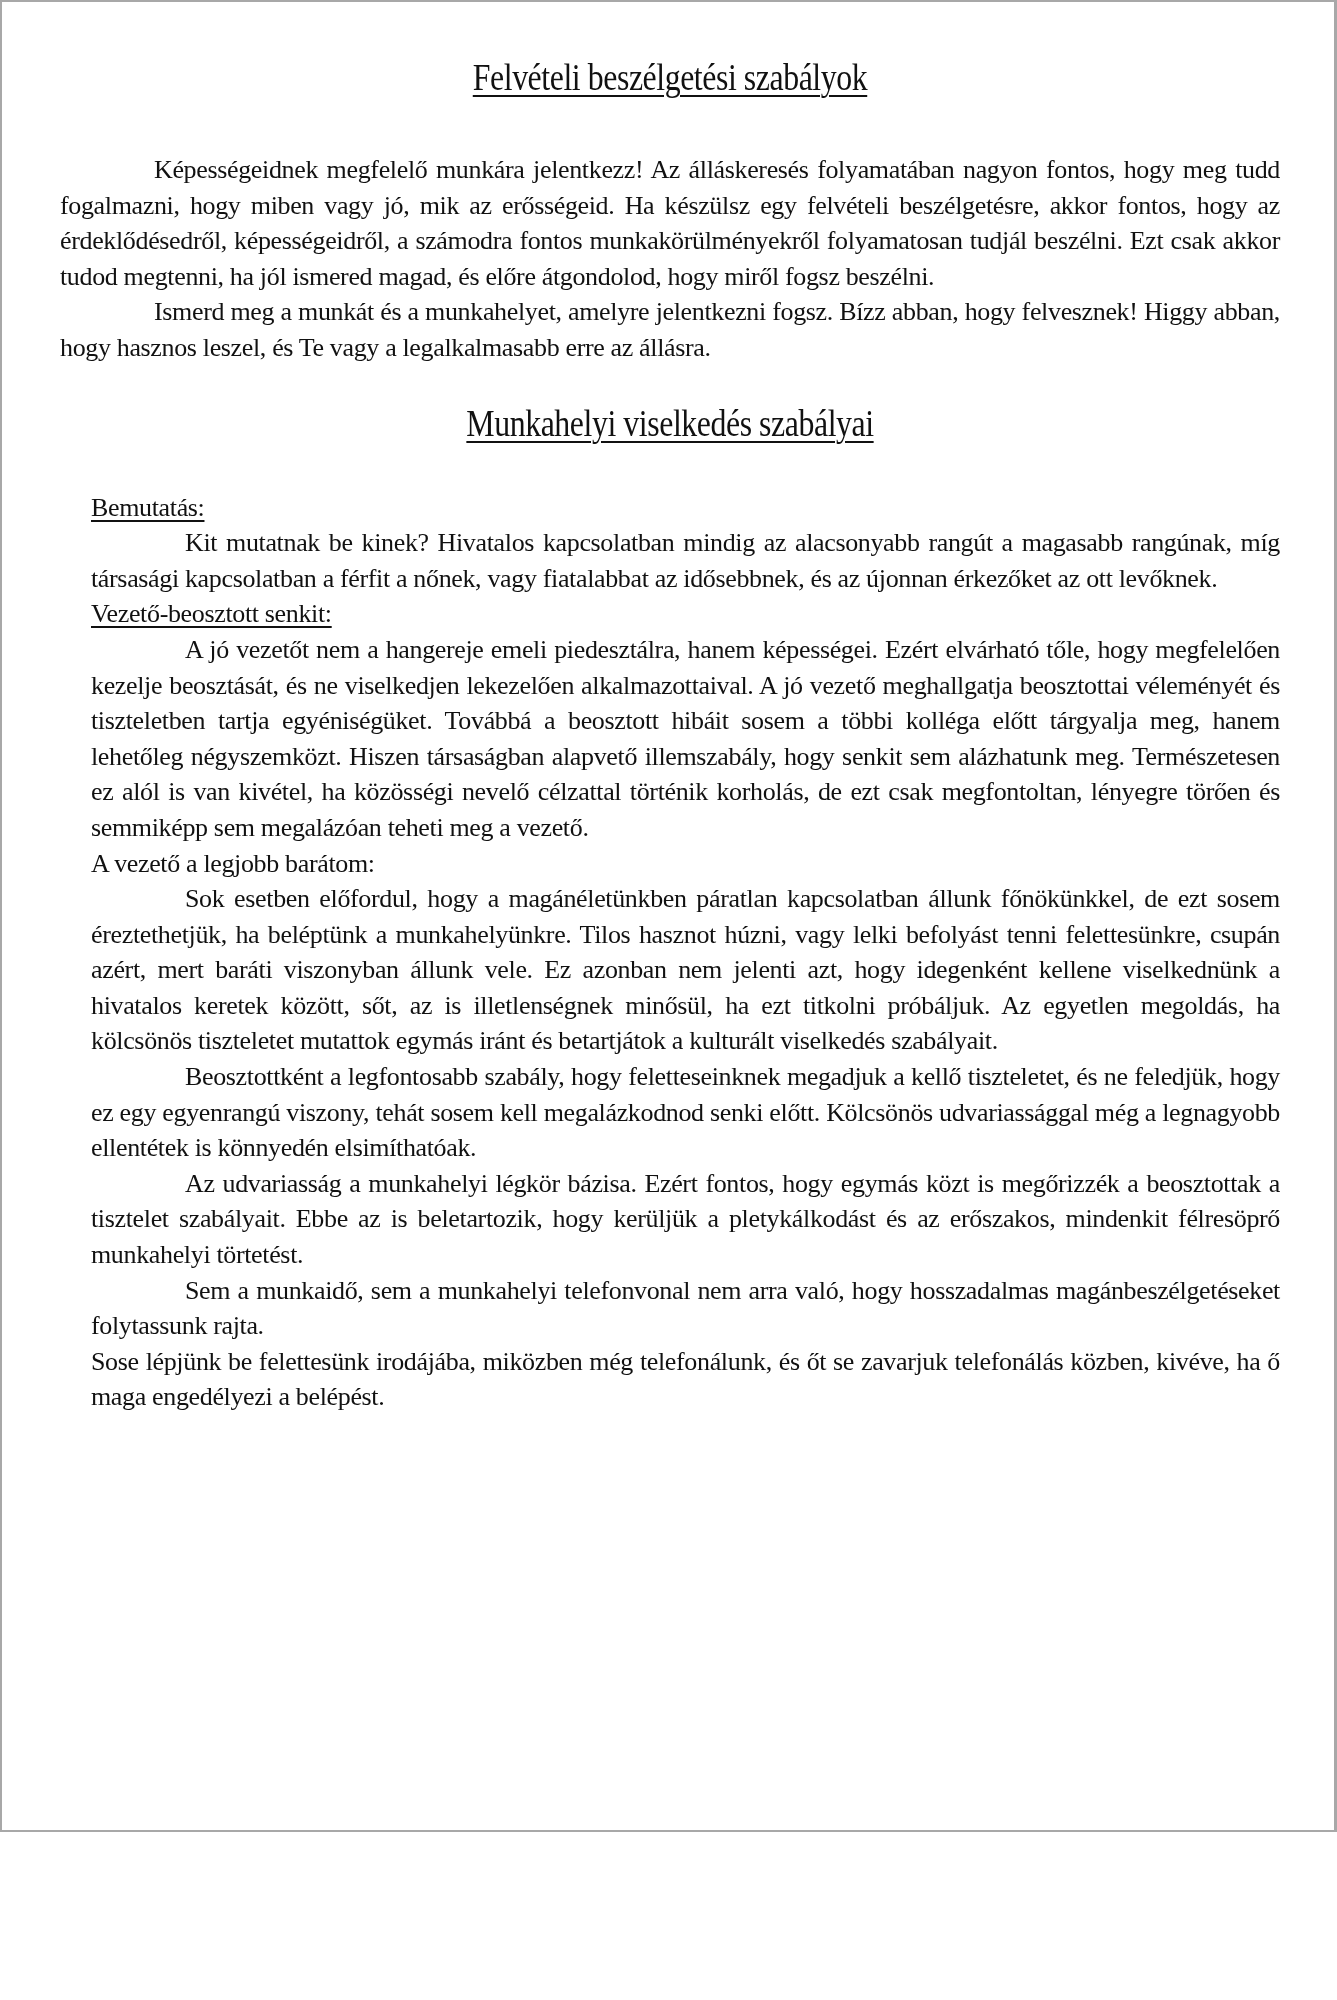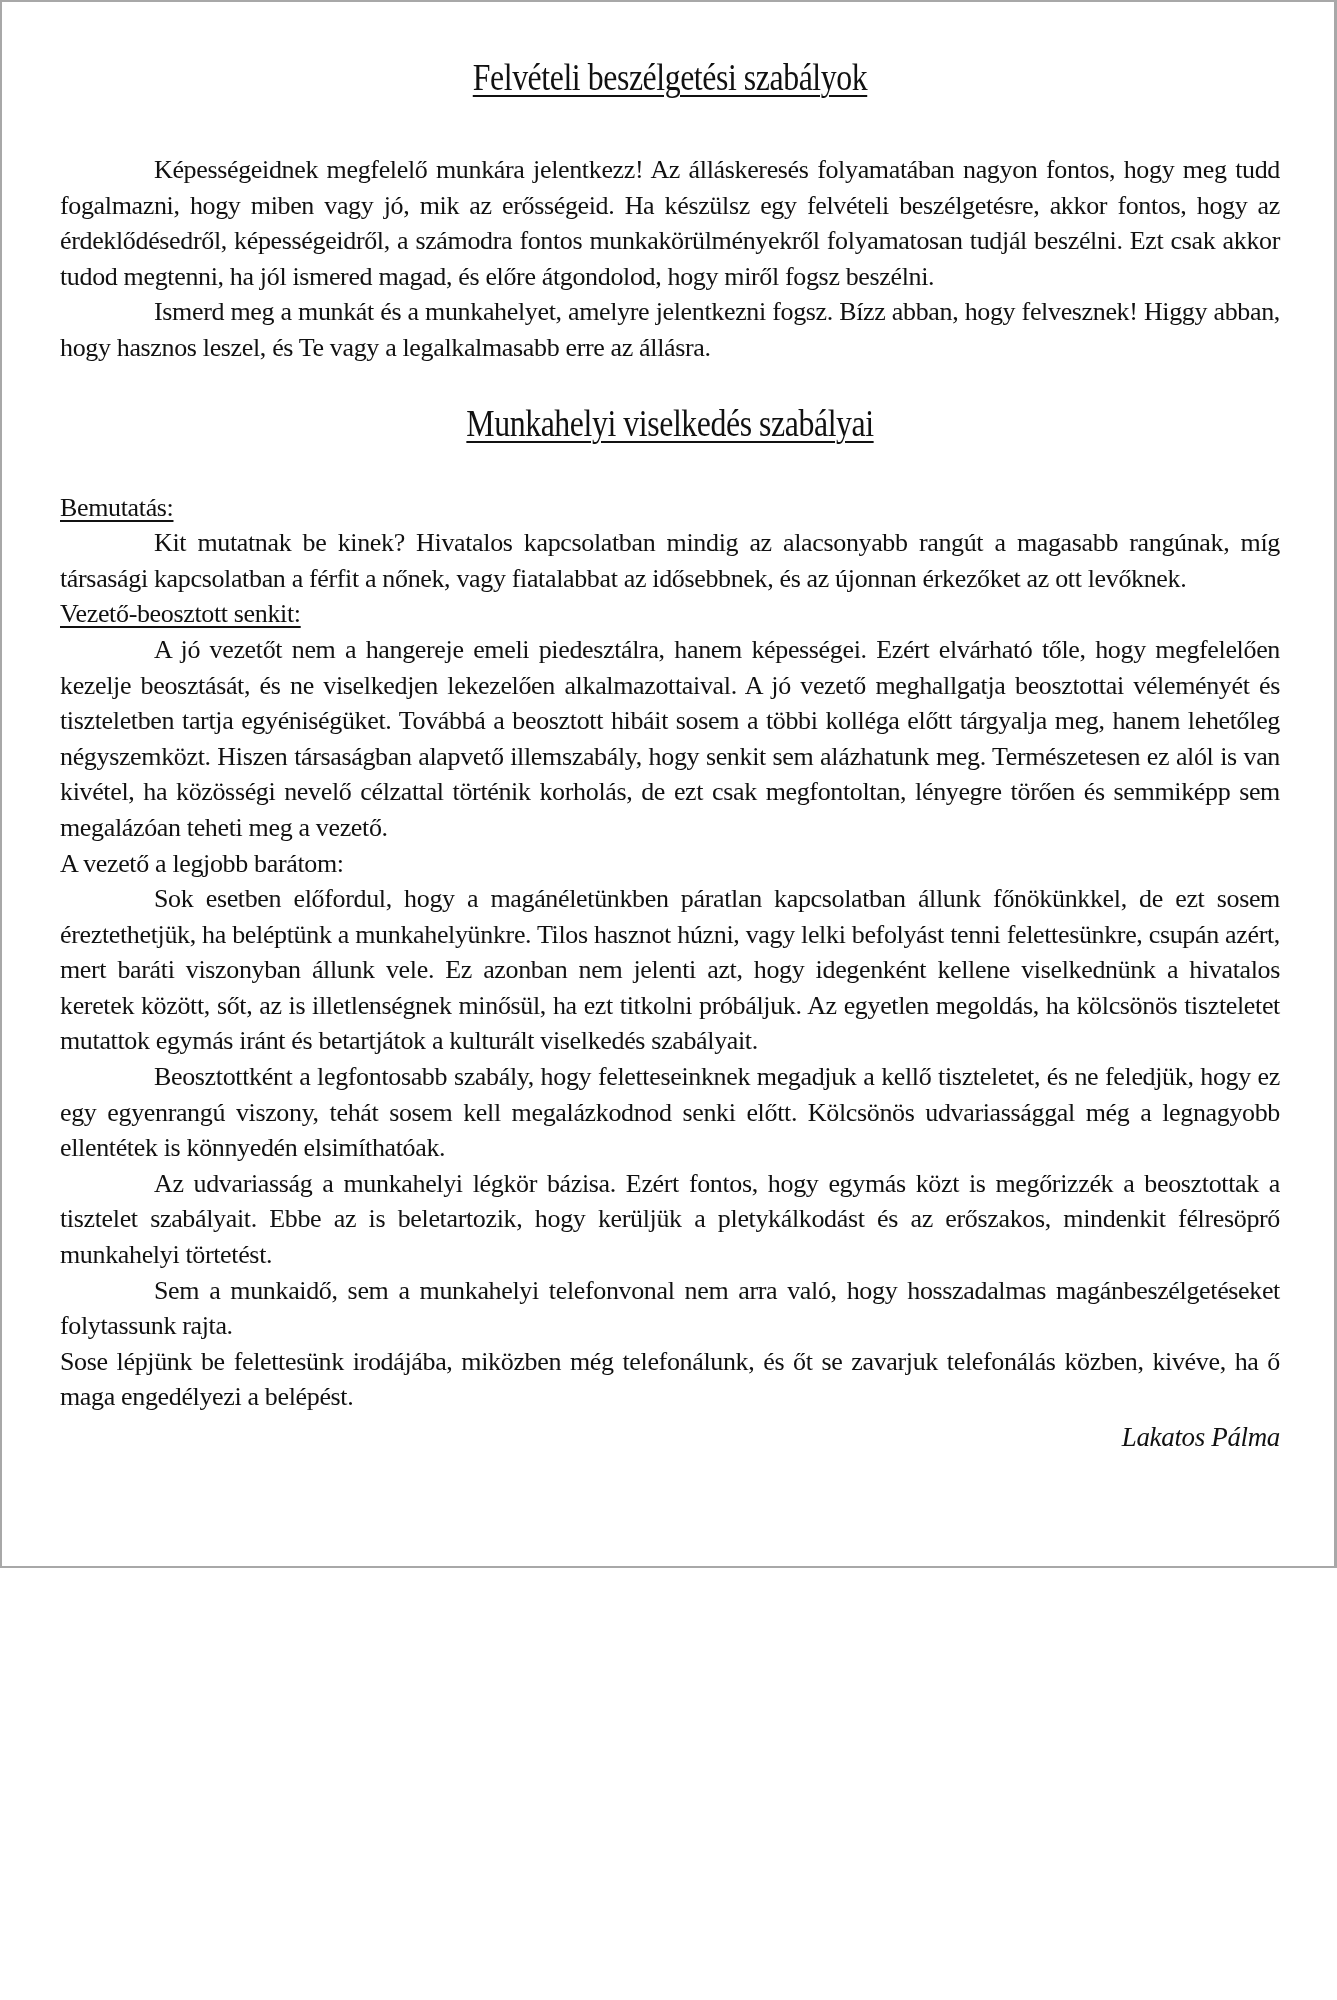--- a/index.html
+++ b/index.html
@@ -4,21 +4,21 @@
 <style>
   html, body { margin: 0; padding: 0; background: #ffffff; }
   body {
     width: 1337px; height: 2000px; overflow: hidden;
     font-family: "Liberation Serif", "DejaVu Serif", serif;
     color: #111111;
   }
   .page {
     position: relative;
     box-sizing: border-box;
-    width: 1337px; height: 1568px;
+    width: 1337px; height: 1832px;
     border: 2px solid #a8a8a8;
     border-right-width: 3px;
     background: #ffffff;
     padding: 0 54px 0 58px;
   }
   .title {
     text-align: center;
     font-size: 37px;
     line-height: 44px;
     font-weight: normal;
@@ -32,21 +32,21 @@
   .body {
     font-size: 26px;
     line-height: 35.6px;
     text-align: justify;
     letter-spacing: -0.35px;
   }
   .s1 { margin-top: 52px; }
   .p { margin: 0; }
   .ind { text-indent: 94px; }
   .t2 { margin-top: 36px; }
-  .s2 { margin-top: 44px; }
+  .s2 { margin-top: 44px; margin-left: 31px; }
   .sub { margin: 0; text-align: left; }
   .sub.u span { text-decoration: underline; text-decoration-thickness: 1.5px; text-underline-offset: 4px; }
   .sig {
     text-align: right;
     font-style: italic;
     font-size: 27px;
     line-height: 40px;
     margin: 2px 0 0 0;
   }
 </style>
@@ -75,16 +75,15 @@
     <p class="sub"><span>A vezető a legjobb barátom:</span></p>
     <p class="p ind">Sok esetben előfordul, hogy a magánéletünkben páratlan kapcsolatban állunk főnökünkkel, de ezt sosem éreztethetjük, ha beléptünk a munkahelyünkre. Tilos hasznot húzni, vagy lelki befolyást tenni felettesünkre, csupán azért, mert baráti viszonyban állunk vele. Ez azonban nem jelenti azt, hogy idegenként kellene viselkednünk a hivatalos keretek között, sőt, az is illetlenségnek minősül, ha ezt titkolni próbáljuk. Az egyetlen megoldás, ha kölcsönös tiszteletet mutattok egymás iránt és betartjátok a kulturált viselkedés szabályait.</p>
 
     <p class="p ind">Beosztottként a legfontosabb szabály, hogy feletteseinknek megadjuk a kellő tiszteletet, és ne feledjük, hogy ez egy egyenrangú viszony, tehát sosem kell megalázkodnod senki előtt. Kölcsönös udvariassággal még a legnagyobb ellentétek is könnyedén elsimíthatóak.</p>
 
     <p class="p ind">Az udvariasság a munkahelyi légkör bázisa. Ezért fontos, hogy egymás közt is megőrizzék a beosztottak a tisztelet szabályait. Ebbe az is beletartozik, hogy kerüljük a pletykálkodást és az erőszakos, mindenkit félresöprő munkahelyi törtetést.</p>
 
     <p class="p ind">Sem a munkaidő, sem a munkahelyi telefonvonal nem arra való, hogy hosszadalmas magánbeszélgetéseket folytassunk rajta.</p>
     <p class="p">Sose lépjünk be felettesünk irodájába, miközben még telefonálunk, és őt se zavarjuk telefonálás közben, kivéve, ha ő maga engedélyezi a belépést.</p>
 
-    <p class="sig">Lakatos Pálma</p>
   </div>
 
 </div>
 
 </body></html>

